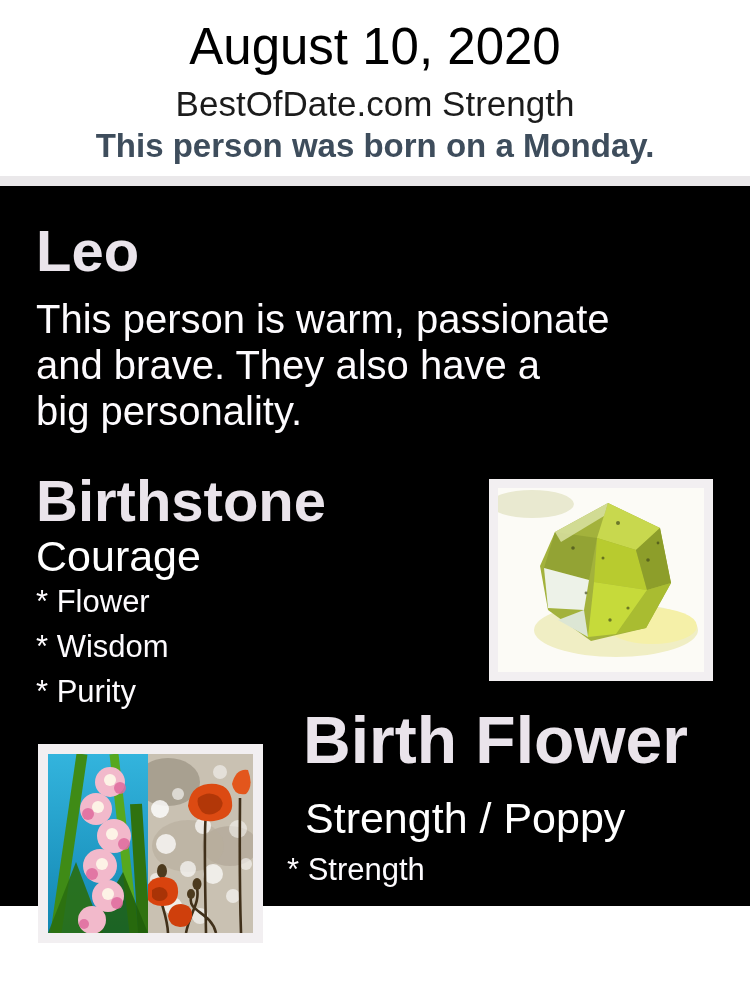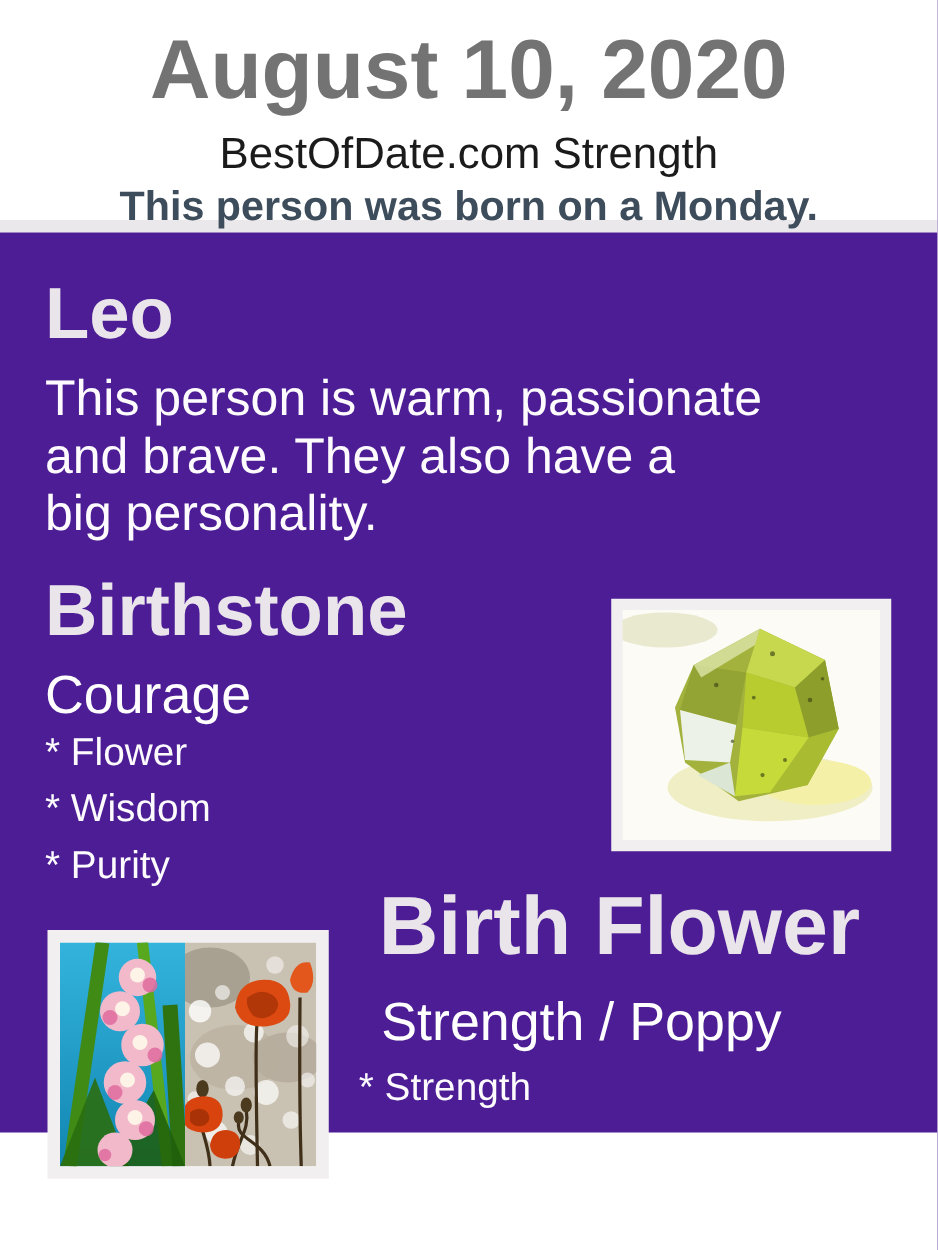--- a/index.html
+++ b/index.html
@@ -2,30 +2,30 @@
 <html><head>
 <meta charset="utf-8">
 <style>
   html,body{margin:0;padding:0;}
   .page{
     position:relative;width:750px;height:1000px;overflow:hidden;
     background:#ffffff;font-family:"Liberation Sans","DejaVu Sans",sans-serif;
   }
   
   header{height:176px;text-align:center;padding-top:16px;box-sizing:border-box;background:#ffffff;}
-  .date{font-size:67px;font-weight:700;line-height:1.2;color:#737373;letter-spacing:0px;}
+  .date{font-size:51px;font-weight:400;line-height:1.2;color:#000000;letter-spacing:0px;}
   .site{font-size:35px;font-weight:400;line-height:1.2;margin-top:6px;color:#1b1b1b;}
   .born{font-size:33px;font-weight:700;line-height:1.2;margin-top:1px;color:#3e4d5c;}
   .divider{height:10px;background:#eae8ea;}
   
-  main{position:relative;height:720px;background:#4c1d95;color:#ffffff;}
+  main{position:relative;height:720px;background:#000000;color:#ffffff;}
   main .abs{position:absolute;margin:0;}
   .sign-name   {left:36px;top:30px;font-size:58px;font-weight:700;line-height:1.2;color:#eae4eb;}
   .sign-desc   {left:36px;top:110px;font-size:40px;line-height:46px;color:#fdfbfe;white-space:pre-line;}
-  .bs-heading  {left:36px;top:268px;font-size:58px;font-weight:700;line-height:1.2;color:#eae4eb;}
+  .bs-heading  {left:36px;top:280px;font-size:58px;font-weight:700;line-height:1.2;color:#eae4eb;}
   .bs-name     {left:36px;top:345px;font-size:43px;line-height:50px;color:#ffffff;}
   ul.traits    {list-style:none;padding:0;}
   ul.traits li {font-size:31px;line-height:45px;color:#fdfbfe;}
   .bs-traits   {left:36px;top:393px;}
   .bf-heading  {left:303px;top:516px;font-size:66px;font-weight:700;line-height:76px;color:#eae4eb;}
   .bf-name     {left:305px;top:607px;font-size:43px;line-height:50px;color:#ffffff;}
   .bf-traits   {left:287px;top:661px;}
   
   figure.photo{background:#f2eff1;display:block;}
   .bs-photo{left:489px;top:293px;width:206px;height:184px;padding:9px;}

